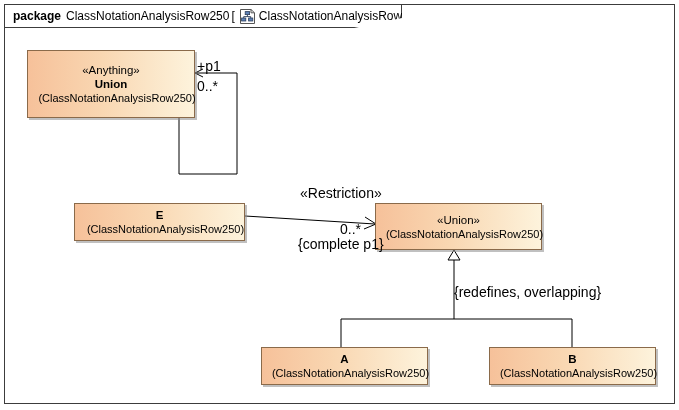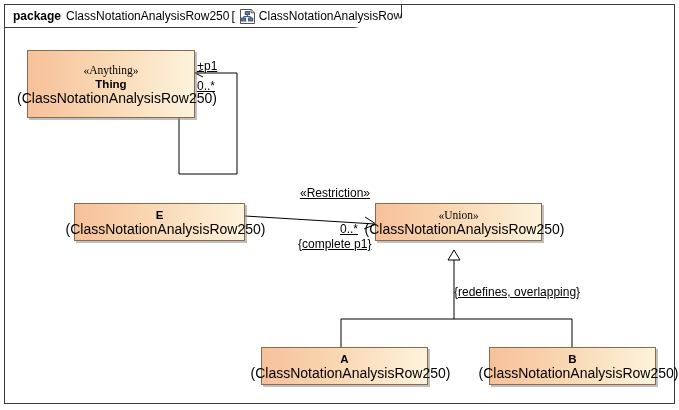--- a/index.html
+++ b/index.html
@@ -84,37 +84,35 @@
     display: flex;
     flex-direction: column;
     align-items: center;
     justify-content: center;
     color: #000;
     font-size: 11.5px;
     line-height: 14px;
   }
   .clsbox .stereo {
     font-size: 11.5px;
-    font-family: Liberation Serif, serif;
   }
   .clsbox .nm {
     font-weight: bold;
     font-size: 11.5px;
   }
   .clsbox .qual {
+    font-size: 11px;
+    margin-left: 12px;
+  }
+  .lbl {
+    position: absolute;
     font-size: 14px;
-    margin-left: 12px;
-  }
-  .lbl {
-    position: absolute;
-    font-size: 12px;
     color: #000;
     white-space: nowrap;
     line-height: 12px;
-    text-decoration: underline;
   }
   svg.ovl {
     position: absolute;
     left: 0;
     top: 0;
     width: 679px;
     height: 410px;
     overflow: visible;
     pointer-events: none;
   }
@@ -166,30 +164,30 @@
       <path d="M341,319 L572,319" fill="none" stroke="#000000" stroke-width="1"></path>
 
       <path d="M341,319 L341,347" fill="none" stroke="#000000" stroke-width="1"></path>
 
       <path d="M572,319 L572,347" fill="none" stroke="#000000" stroke-width="1"></path>
     </g>
   </svg>
 
   <div class="clsbox" style="left:27px; top:50px; width:168px; height:68px;">
     <div class="stereo">«Anything»</div>
-    <div class="nm">Thing</div>
+    <div class="nm">Union</div>
     <div class="qual">(ClassNotationAnalysisRow250)</div>
   </div>
 
   <div class="clsbox" style="left:74px; top:203px; width:171px; height:38px;">
     <div class="nm">E</div>
     <div class="qual">(ClassNotationAnalysisRow250)</div>
   </div>
 
-  <div class="clsbox" style="left:375px; top:203px; width:167px; height:38px;">
+  <div class="clsbox" style="left:375px; top:203px; width:167px; height:47px;">
     <div class="stereo">«Union»</div>
     <div class="qual">(ClassNotationAnalysisRow250)</div>
   </div>
 
   <div class="clsbox" style="left:261px; top:347px; width:167px; height:38px;">
     <div class="nm">A</div>
     <div class="qual">(ClassNotationAnalysisRow250)</div>
   </div>
 
   <div class="clsbox" style="left:489px; top:347px; width:167px; height:38px;">

